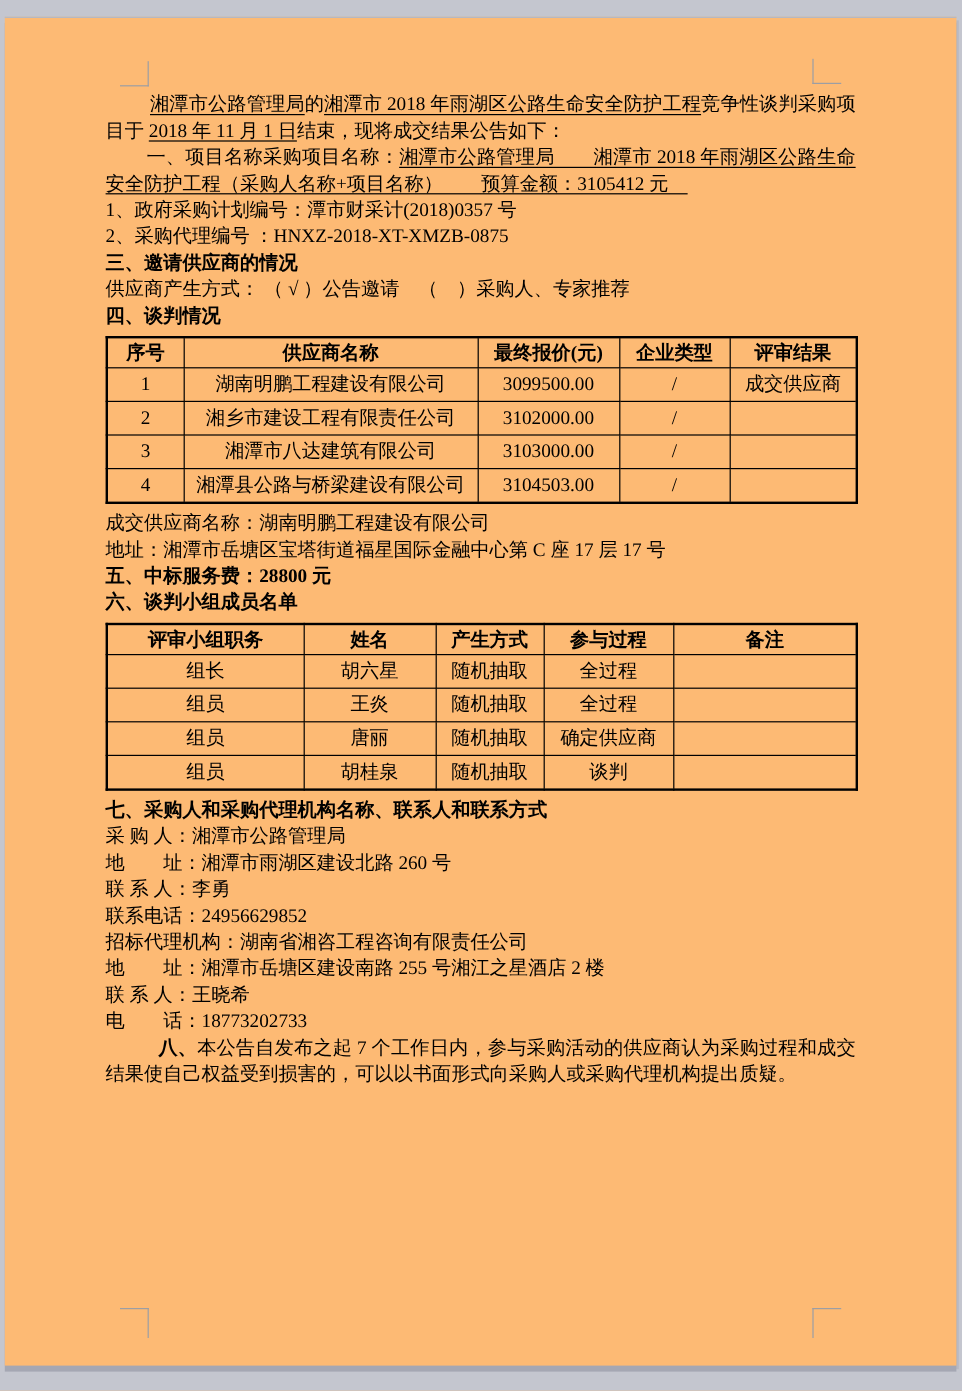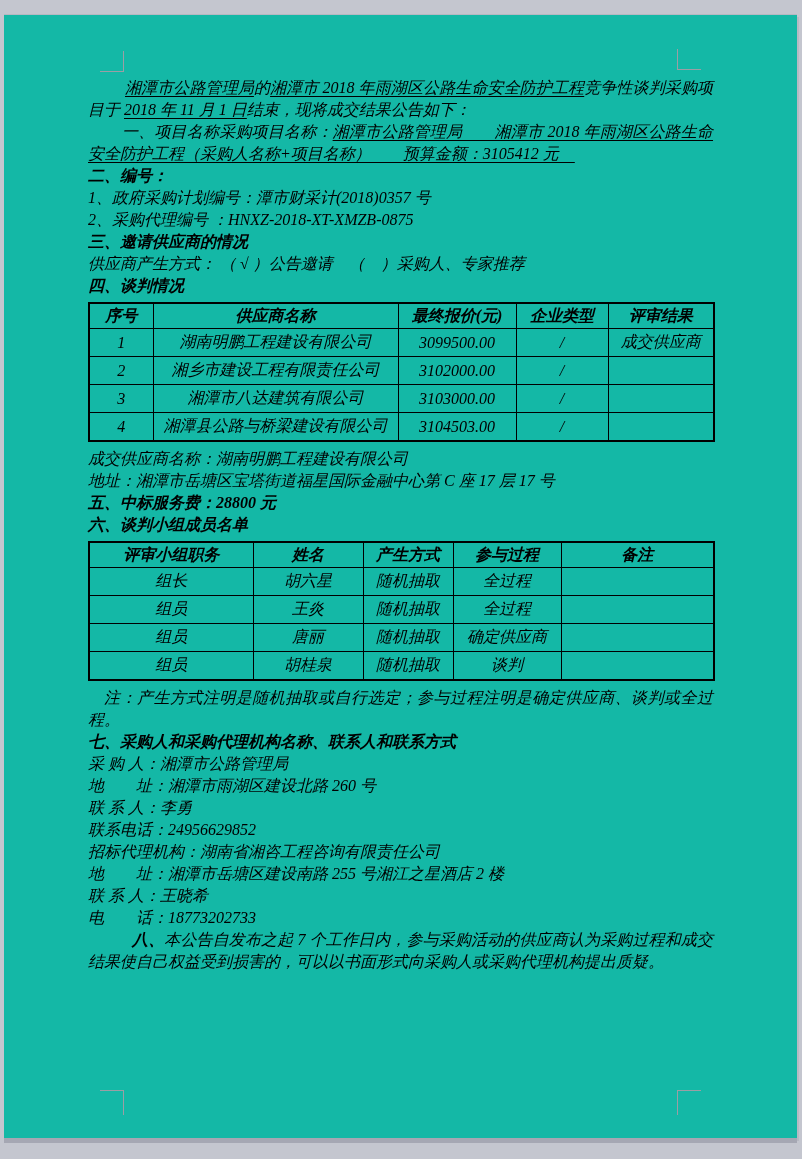--- a/index.html
+++ b/index.html
@@ -6,24 +6,23 @@
   body{
     width:802px;height:1159px;
     background:#c4c6cf;
     overflow:hidden;
     font-family:"Liberation Serif","DejaVu Serif",serif;
     color:#000;
   }
   .page{
     position:absolute;left:4px;top:14px;
     width:793px;height:1123px;
-    background:#14b8a6;
+    background:#fdba74;
     border-top:1px solid #b6b8c2;
     box-shadow:0 5px 0 #a5a7b3, 2px 3px 0 #b7b9c3;
-    font-style:italic;
   }
   
   .mark{position:absolute;width:23px;height:20px;}
   .mark-tl{left:96px;top:36px;border-right:1px solid #9c9ea4;border-bottom:1px solid #9c9ea4;}
   .mark-tr{left:673px;top:34px;border-left:1px solid #9c9ea4;border-bottom:1px solid #9c9ea4;}
   .mark-bl{left:96px;top:1075px;height:24px;border-right:1px solid #9c9ea4;border-top:1px solid #9c9ea4;}
   .mark-br{left:673px;top:1075px;height:24px;border-left:1px solid #9c9ea4;border-top:1px solid #9c9ea4;}
 
   .content{
     position:absolute;left:84px;top:62px;width:625px;
@@ -71,21 +70,20 @@
 
   <div class="mark mark-tl"></div>
   <div class="mark mark-tr"></div>
   <div class="mark mark-bl"></div>
   <div class="mark mark-br"></div>
 
   <div class="content">
 
     <p class="p-intro"><span class="u">湘潭市公路管理局</span><span>的</span><span class="u">湘潭市 2018 年雨湖区公路生命安全防护工程</span><span>竞争性谈判采购项目于 </span><span class="u">2018 年 11 月 1 日</span><span>结束，现将成交结果公告如下：</span></p>
     <p class="p-sec1"><span>一、项目名称采购项目名称：</span><span class="u">湘潭市公路管理局　　湘潭市 2018 年雨湖区公路生命安全防护工程（采购人名称+项目名称）　　预算金额：3105412 元　</span></p>
-    <p class="p-head"><span class="b">二、编号：</span></p>
     <p class="p-ind4"><span>1、政府采购计划编号：潭市财采计(2018)0357 号</span></p>
     <p class="p-ind4"><span>2、采购代理编号 ：HNXZ-2018-XT-XMZB-0875</span></p>
     <p class="p-head"><span class="b">三、邀请供应商的情况</span></p>
     <p class="p-ind4"><span>供应商产生方式： （ √ ）公告邀请　（　）采购人、专家推荐</span></p>
     <p class="p-head"><span class="b">四、谈判情况</span></p>
 
     <table>
         <colgroup>
           <col style="width: 64px;">
           <col style="width: 245px;">
@@ -181,21 +179,20 @@
           <tr>
             <td>组员</td>
             <td>胡桂泉</td>
             <td>随机抽取</td>
             <td>谈判</td>
             <td></td>
           </tr>
         </tbody>
       </table>
 
-    <p class="p-note"><span>注：产生方式注明是随机抽取或自行选定；参与过程注明是确定供应商、谈判或全过程。</span></p>
     <p class="p-head"><span class="b">七、采购人和采购代理机构名称、联系人和联系方式</span></p>
     <p class="p-ind4"><span>采 购 人：湘潭市公路管理局</span></p>
     <p class="p-ind4"><span>地　　址：湘潭市雨湖区建设北路 260 号</span></p>
     <p class="p-ind4"><span>联 系 人：李勇</span></p>
     <p class="p-ind4"><span>联系电话：24956629852</span></p>
     <p class="p-ind4"><span>招标代理机构：湖南省湘咨工程咨询有限责任公司</span></p>
     <p class="p-ind4"><span>地　　址：湘潭市岳塘区建设南路 255 号湘江之星酒店 2 楼</span></p>
     <p class="p-ind4"><span>联 系 人：王晓希</span></p>
     <p class="p-ind4"><span>电　　话：18773202733</span></p>
     <p class="p-last"><span class="b">八、</span><span>本公告自发布之起 7 个工作日内，参与采购活动的供应商认为采购过程和成交结果使自己权益受到损害的，可以以书面形式向采购人或采购代理机构提出质疑。</span></p>

